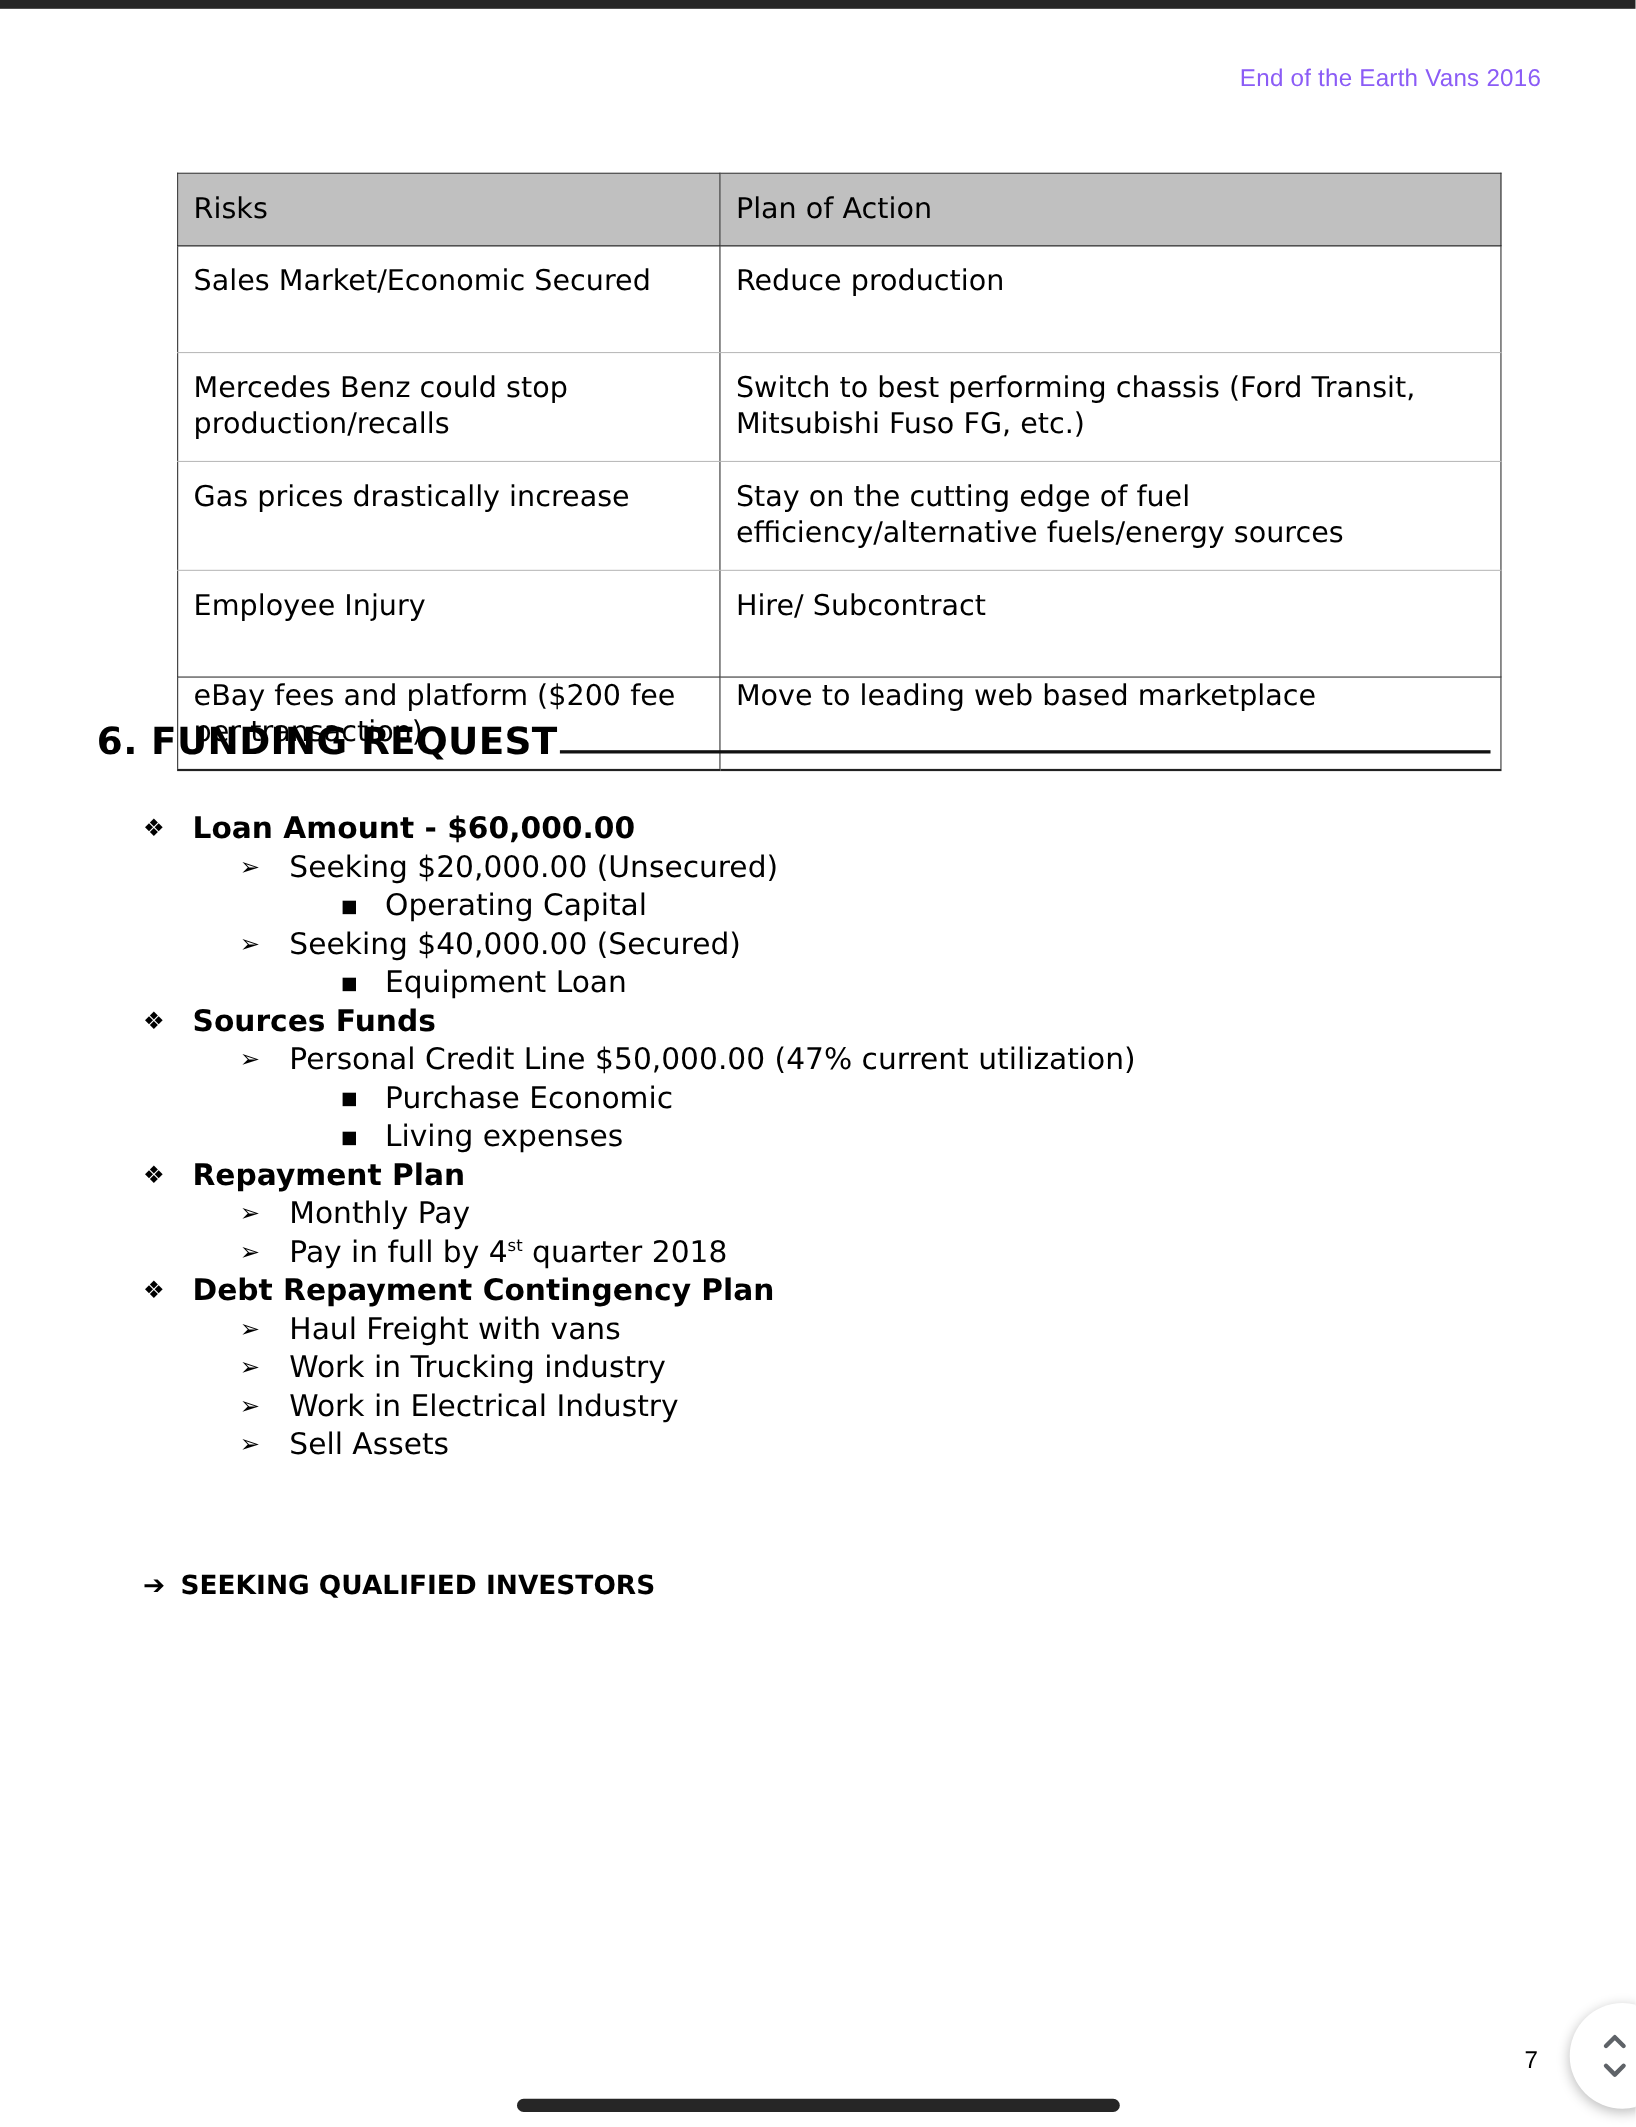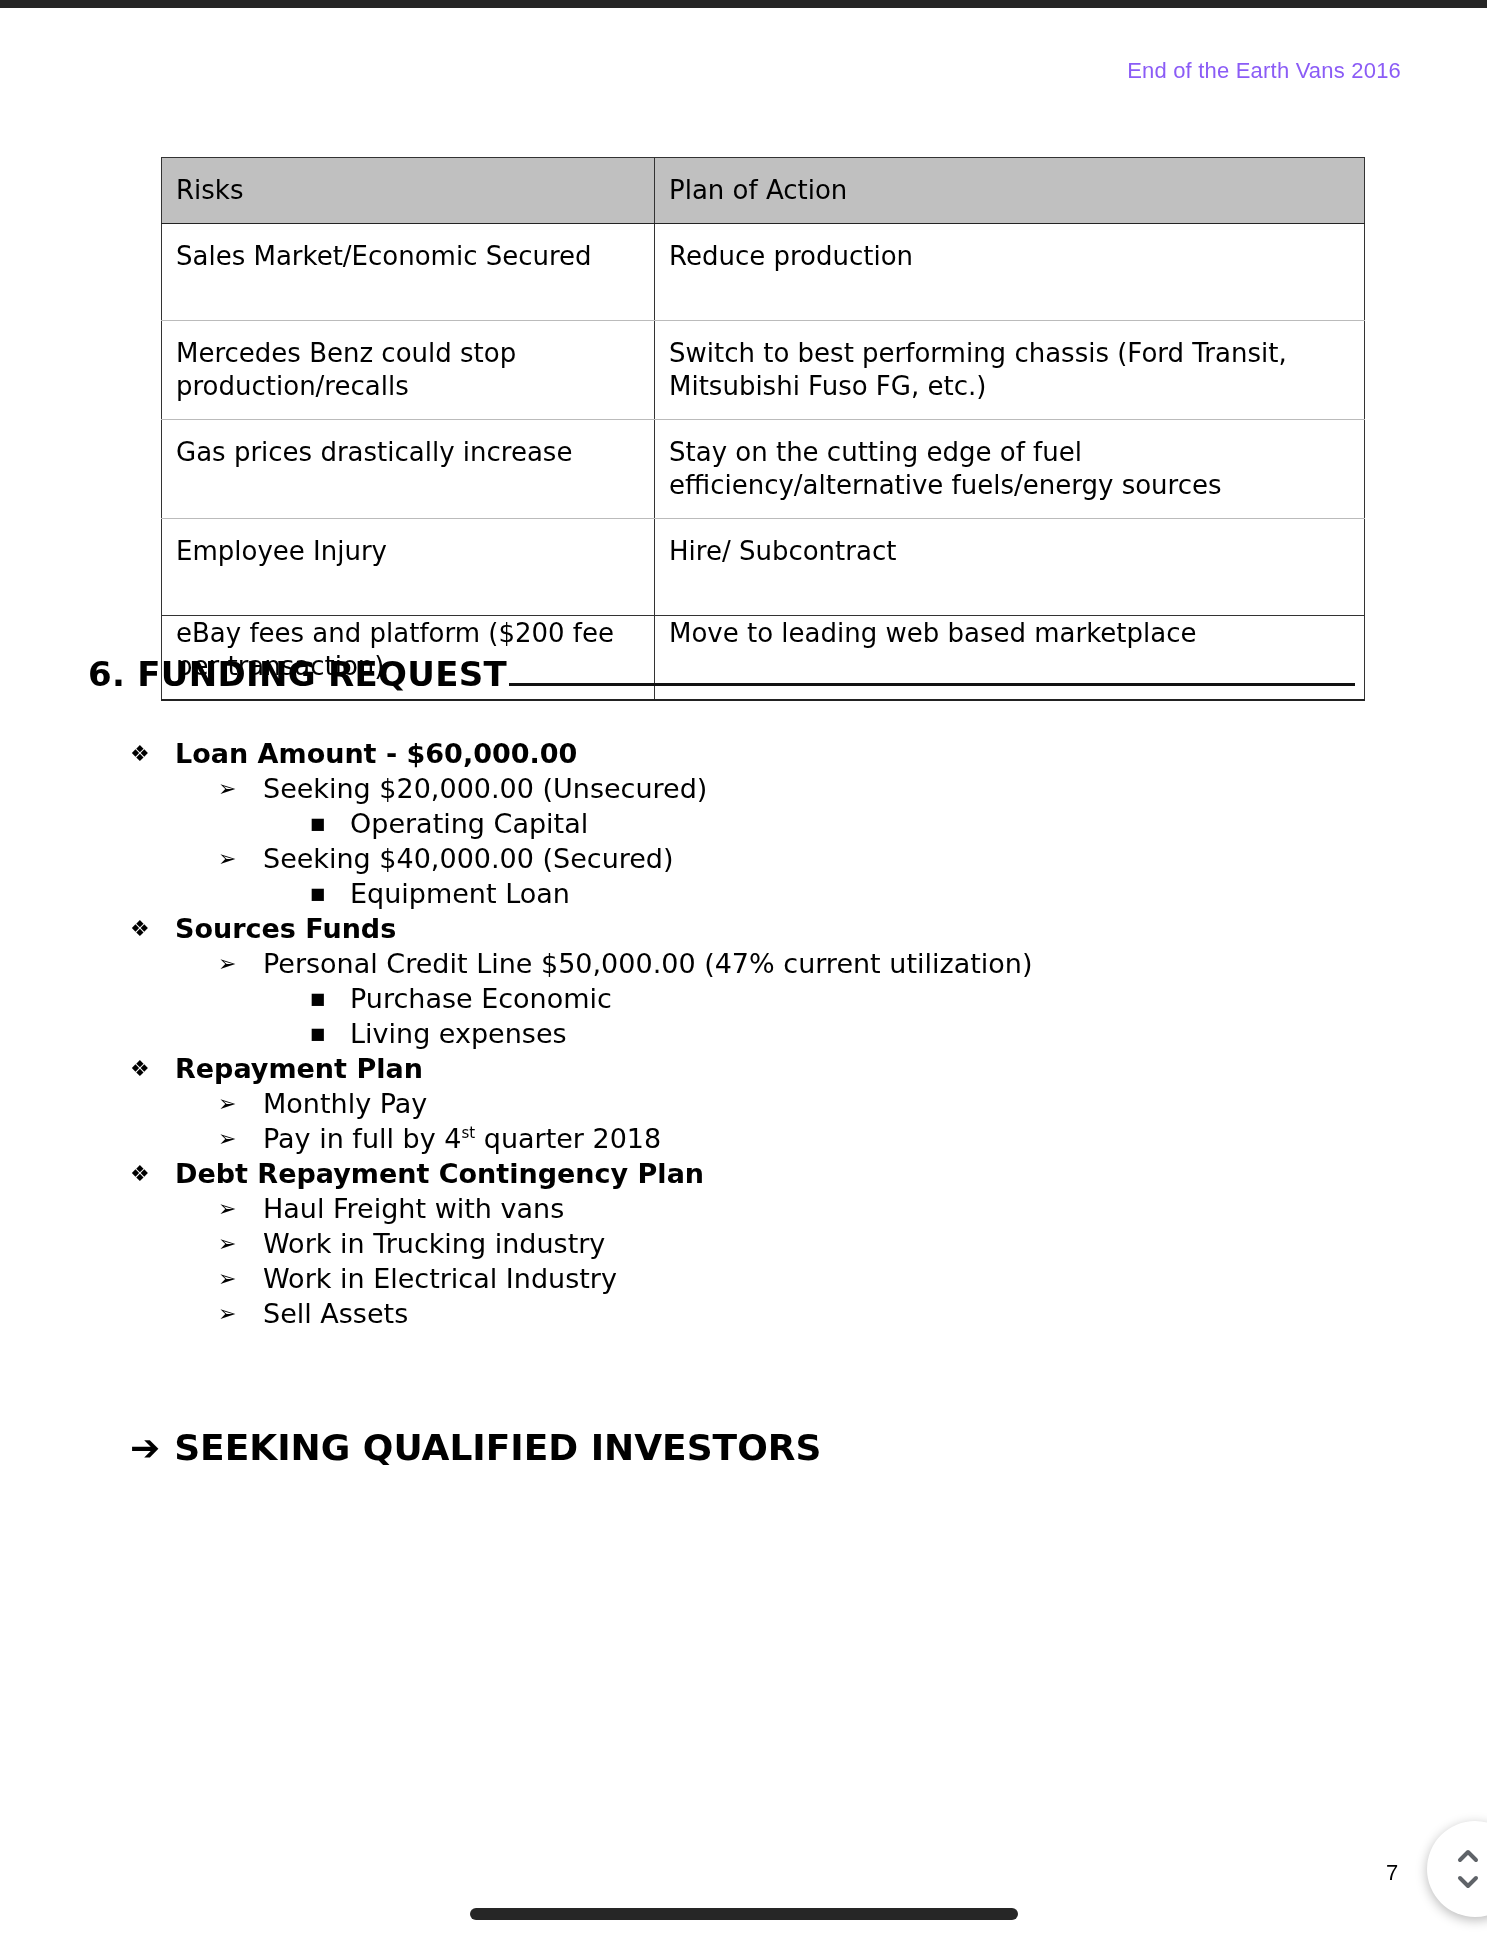--- a/index.html
+++ b/index.html
@@ -26,21 +26,21 @@
                    vertical-align:baseline; margin-left:2px; height:1px; }
   .outline { position:absolute; left:0; top:736px; width:1400px; font-size:27px; }
   .l1 { position:relative; height:35px; line-height:35px; padding-left:175px; font-weight:bold; }
   .l2 { position:relative; height:35px; line-height:35px; padding-left:263px; }
   .l3 { position:relative; height:35px; line-height:35px; padding-left:350px; }
   .bullet { position:absolute; top:0; font-weight:normal; }
   .l1 .bullet { left:130px; font-size:22px; }
   .l2 .bullet { left:218px; font-size:22px; }
   .l3 .bullet { left:310px; font-size:16px; }
   sup { font-size:15px; vertical-align:10px; line-height:0; }
-  .cta { position:absolute; left:130px; top:1427px; font-size:36px; font-weight:bold; white-space:nowrap; }
+  .cta { position:absolute; left:130px; top:1427px; font-size:24px; font-weight:bold; white-space:nowrap; }
   .cta .arrow { margin-right:14px; }
   .page-num { position:absolute; left:1386px; top:1860px; font-size:22px;
               font-family:"Liberation Sans", sans-serif; }
   .scroll-widget { position:absolute; left:1427px; top:1821px; width:96px; height:96px;
                    border-radius:50%; background:#fff;
                    box-shadow:0 3px 12px rgba(0,0,0,0.28); }
   .scroll-widget .up, .scroll-widget .down { position:absolute; left:28px; width:26px; height:26px; }
   .scroll-widget .up { top:22px; }
   .scroll-widget .down { top:48px; }
   .home-indicator { position:absolute; left:470px; top:1908px; width:548px; height:12px;

